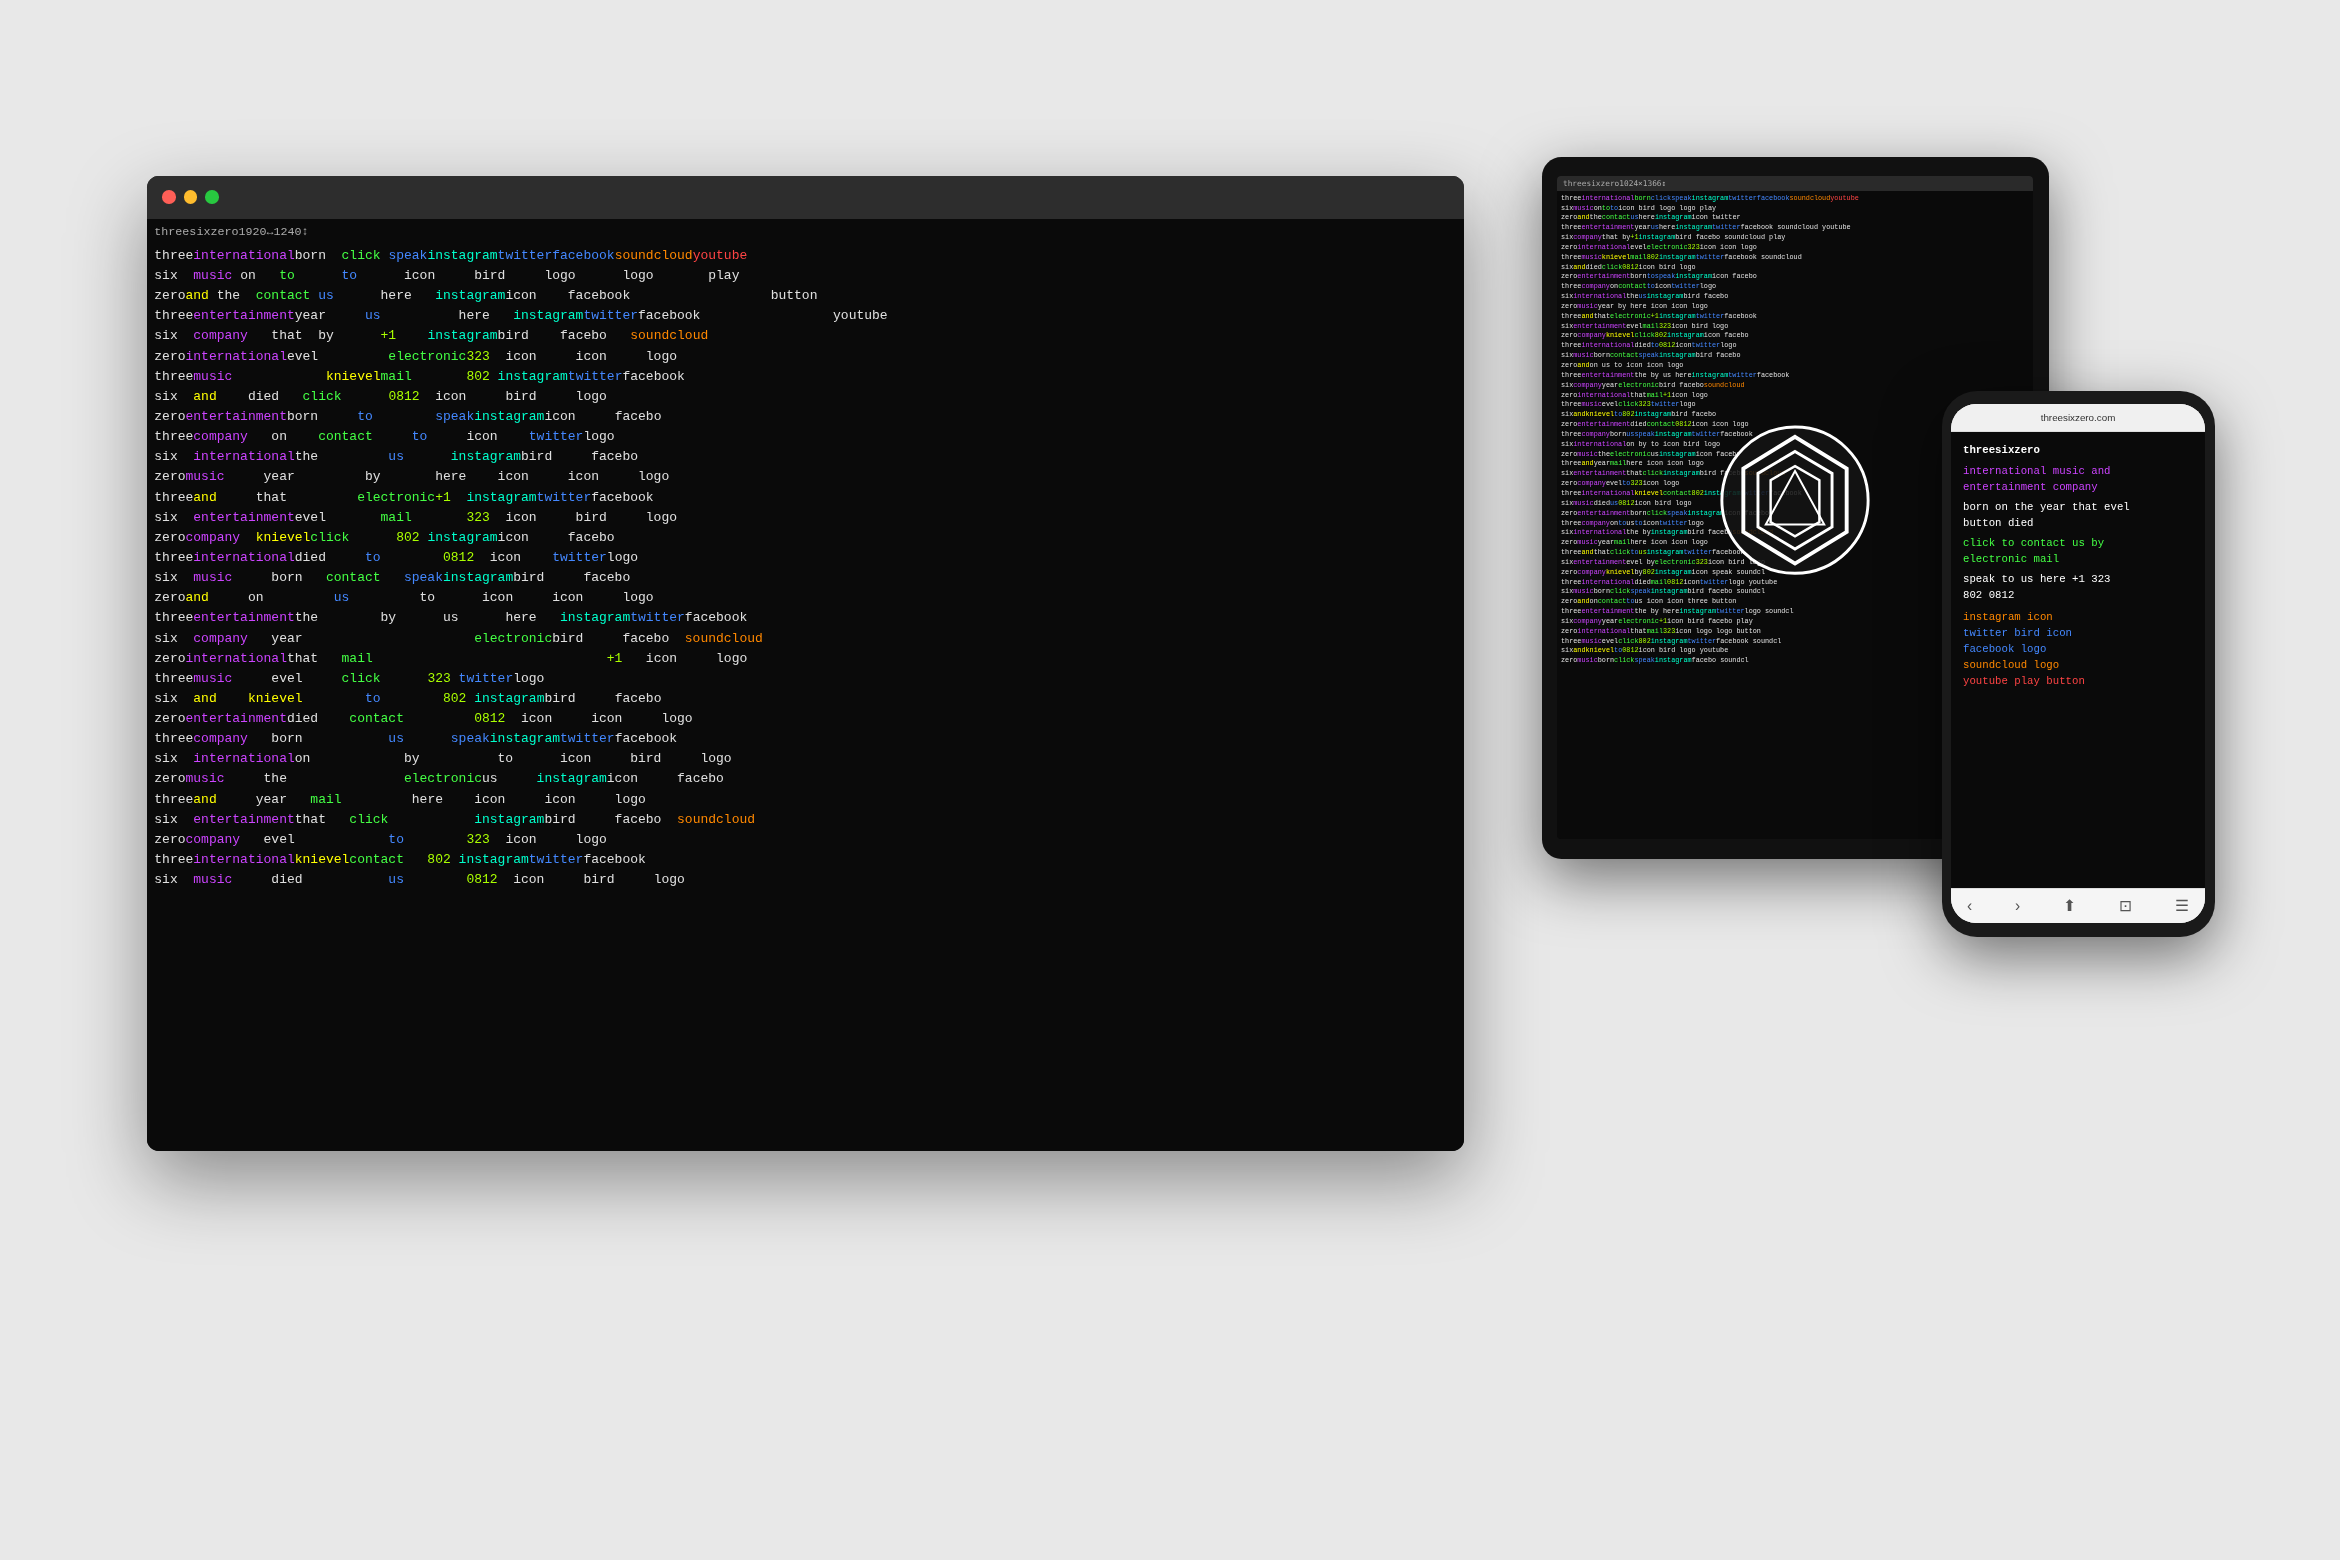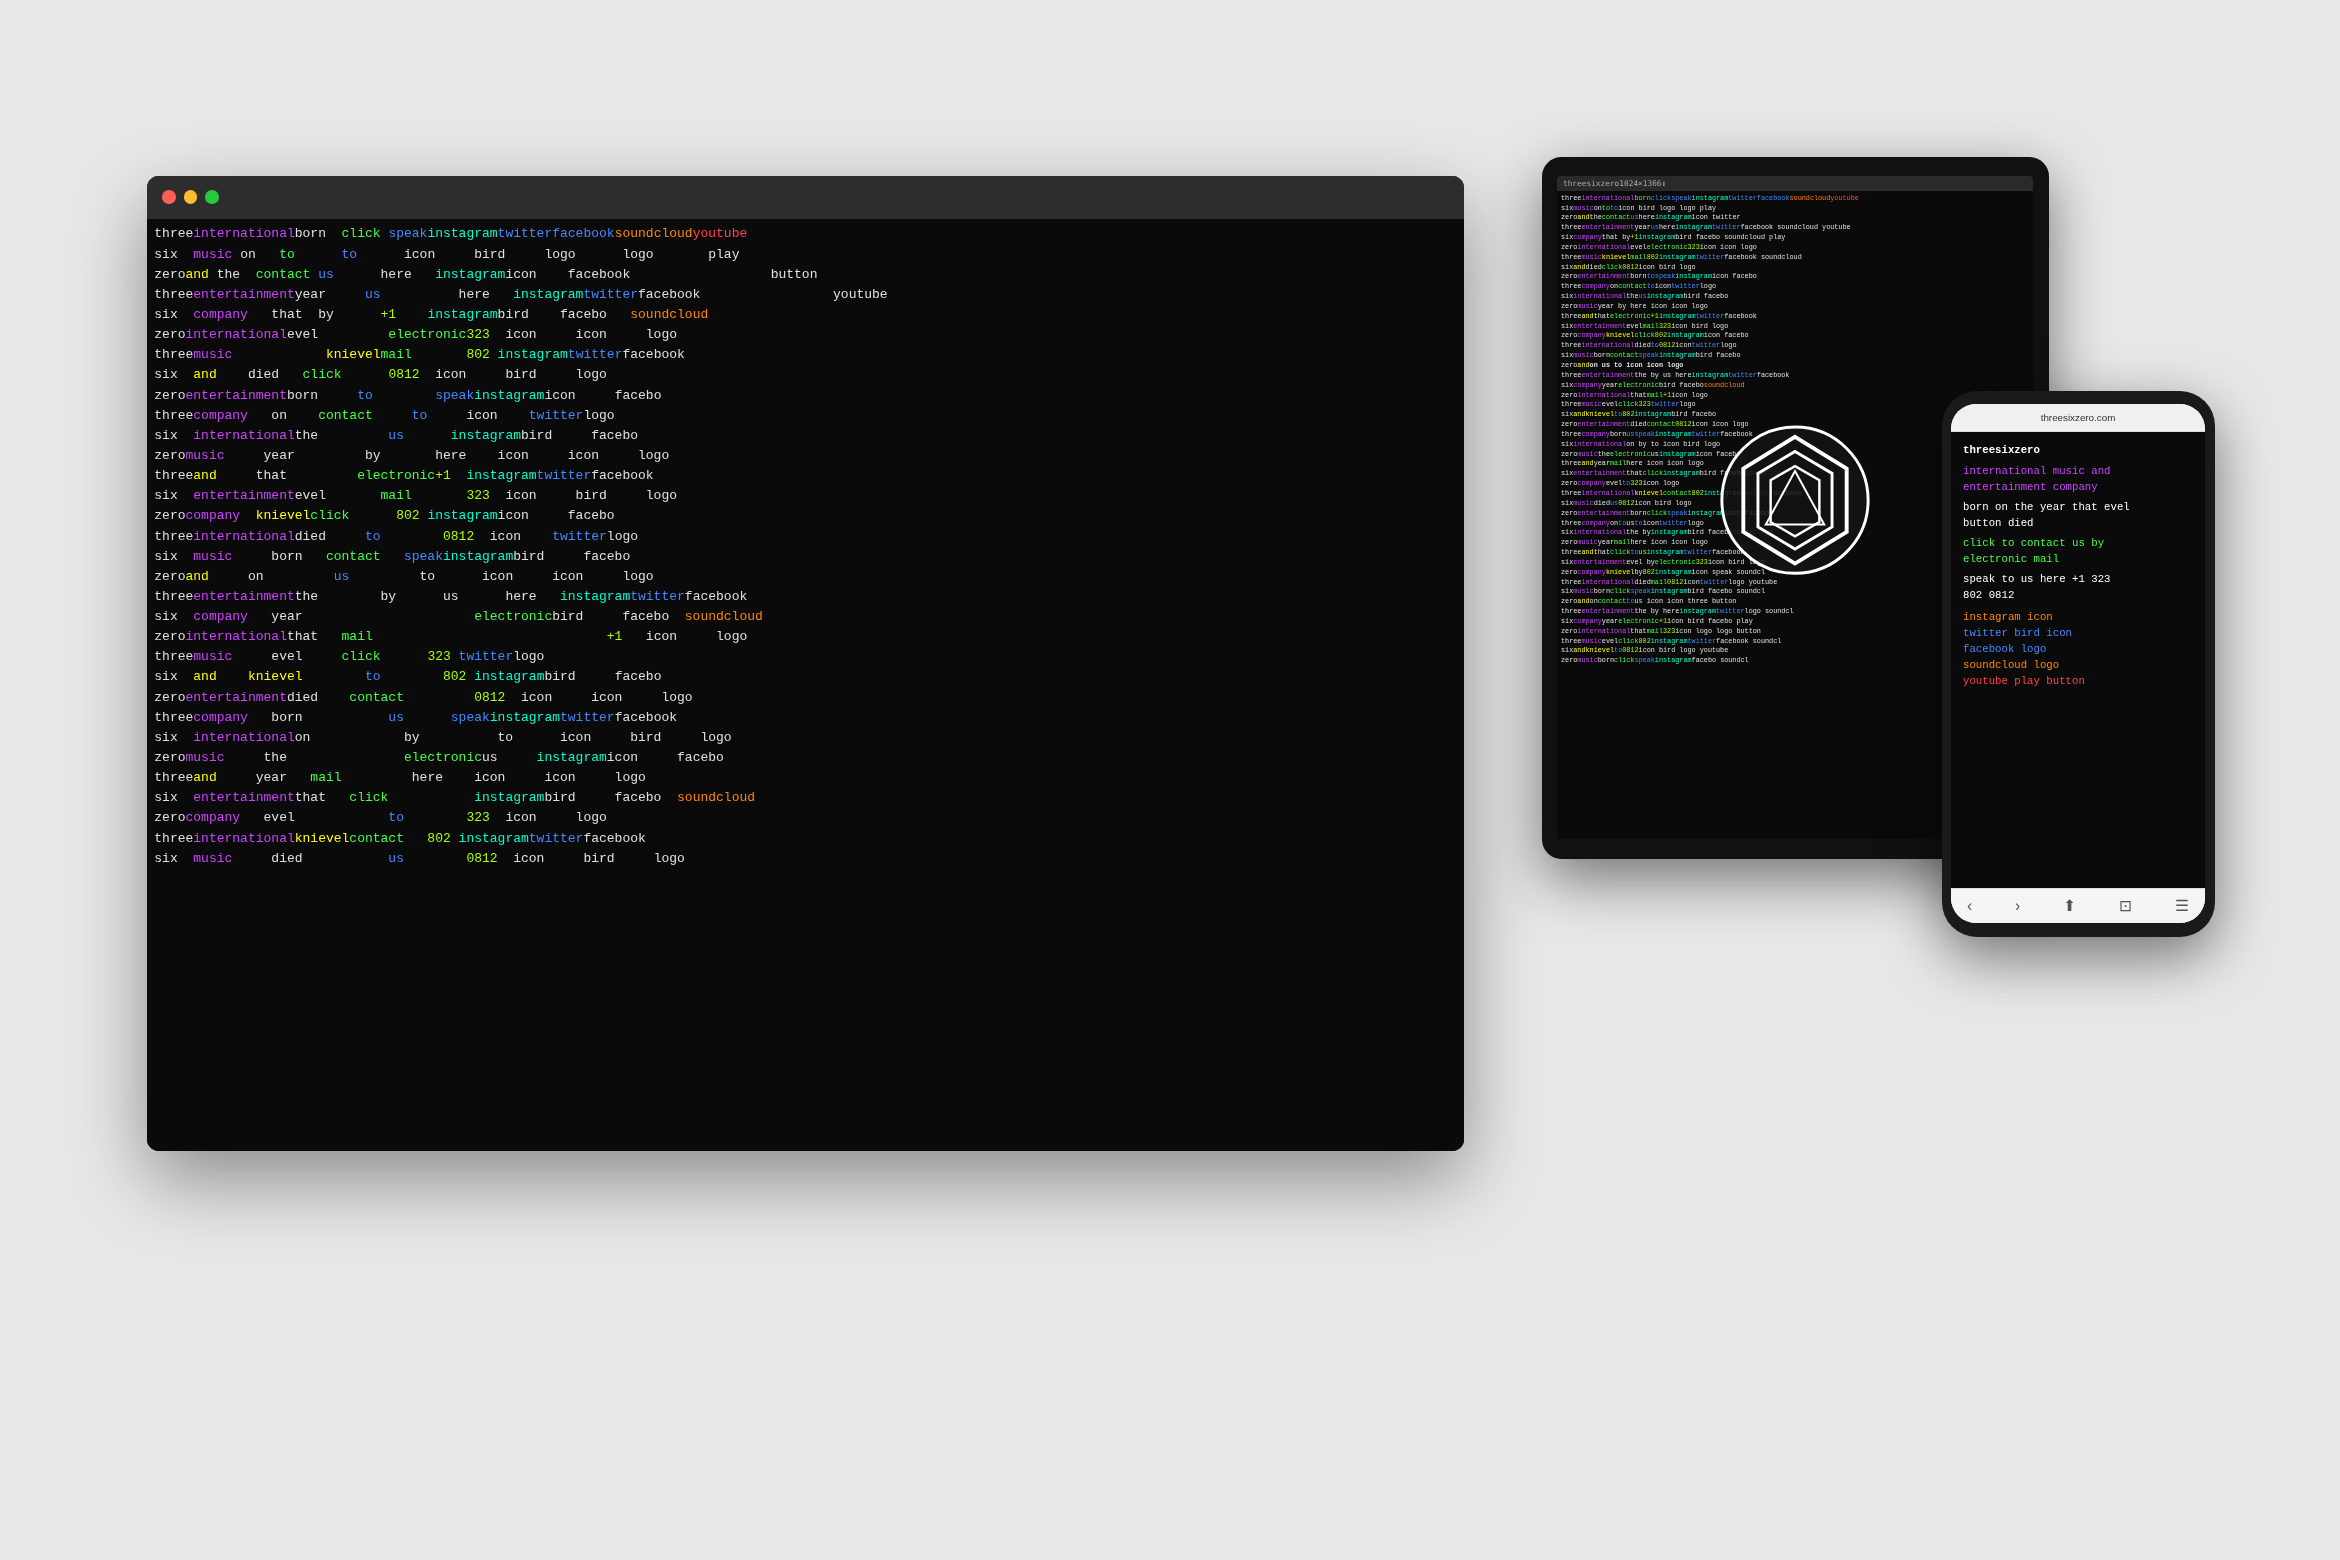--- a/index.html
+++ b/index.html
@@ -193,20 +193,23 @@
 
 <div class="scene">
 
   <div class="desktop-browser">
     <div class="browser-titlebar">
       <div class="traffic-light tl-red"></div>
       <div class="traffic-light tl-yellow"></div>
       <div class="traffic-light tl-green"></div>
     </div>
     <div class="browser-content">
+      <div class="url-bar-area">
+        <span style="color:#aaa;font-size:11.7px;">threesixzero1920↔1240↕</span>
+      </div>
       <div class="text-grid">
 
         <div class="text-row">
           <span class="w">three</span>
             <span class="purple">international</span>
             <span class="w"> born &nbsp;</span>
             <span class="green">click</span>
             <span class="w">&nbsp; </span>
             <span class="blue">speak</span>
             <span class="cyan">instagram</span>
@@ -674,21 +677,21 @@
             <span style="color:#cc44ff;">music</span>
             <span style="color:#e0e0e0;"> born </span>
             <span style="color:#44ff44;">contact </span>
             <span style="color:#4488ff;">speak </span>
             <span style="color:#00ffcc;">instagram</span>
             <span style="color:#e0e0e0;">bird facebo</span>
           </div>
         <div class="tablet-text-row">
             <span style="color:#e0e0e0;">zero </span>
             <span style="color:#ffff00;">and</span>
-            <span style="color:#e0e0e0;font-weight:bold;"> on us to icon icon logo</span>
+            <span style="color:#e0e0e0;"> on us to icon icon logo</span>
           </div>
         <div class="tablet-text-row">
             <span style="color:#e0e0e0;">three</span>
             <span style="color:#cc44ff;">entertainment</span>
             <span style="color:#e0e0e0;">the by us here </span>
             <span style="color:#00ffcc;">instagram</span>
             <span style="color:#4488ff;">twitter</span>
             <span style="color:#e0e0e0;">facebook</span>
           </div>
         <div class="tablet-text-row">

